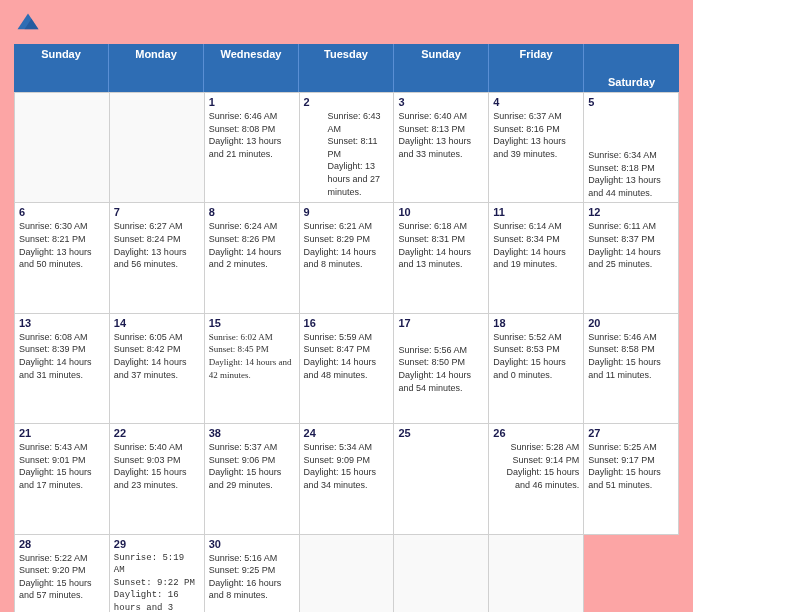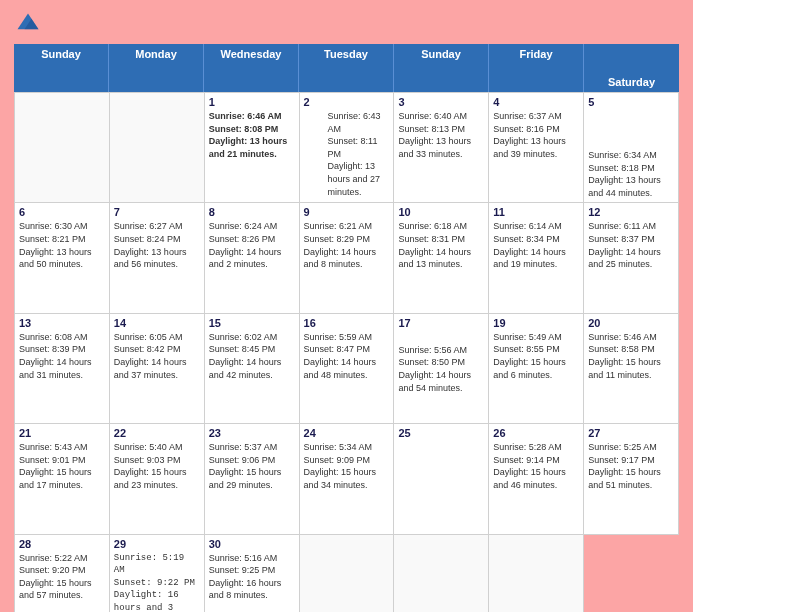--- a/index.html
+++ b/index.html
@@ -142,21 +142,21 @@
         <div class="cal-header-cell">Tuesday</div>
         <div class="cal-header-cell">Sunday</div>
         <div class="cal-header-cell">Friday</div>
         <div class="cal-header-cell">Saturday</div>
       </div>
     <div class="cal-body">
     <div class="cal-cell empty"></div>
         <div class="cal-cell empty"></div>
         <div class="cal-cell">
           <div class="cell-day">1</div>
-          <div class="cell-info" style="white-space: pre-line; font-weight: bold;">Sunrise: 6:46 AM
+          <div class="cell-info" style="white-space: pre-line;">Sunrise: 6:46 AM
 Sunset: 8:08 PM
 Daylight: 13 hours and 21 minutes.</div>
         </div>
         <div class="cal-cell">
           <div class="cell-day">2</div>
           <div class="cell-info" style="white-space: pre-line; margin-left: 24px;">Sunrise: 6:43 AM
 Sunset: 8:11 PM
 Daylight: 13 hours and 27 minutes.</div>
         </div>
         <div class="cal-cell">
@@ -226,78 +226,78 @@
 Daylight: 14 hours and 31 minutes.</div>
         </div>
         <div class="cal-cell">
           <div class="cell-day">14</div>
           <div class="cell-info" style="white-space: pre-line;">Sunrise: 6:05 AM
 Sunset: 8:42 PM
 Daylight: 14 hours and 37 minutes.</div>
         </div>
         <div class="cal-cell">
           <div class="cell-day">15</div>
-          <div class="cell-info" style="white-space: pre-line;">Sunrise: 6:02 AM
+          <div class="cell-info" style="white-space: pre-line; font-family: Liberation Serif, serif;">Sunrise: 6:02 AM
 Sunset: 8:45 PM
 Daylight: 14 hours and 42 minutes.</div>
         </div>
         <div class="cal-cell">
           <div class="cell-day">16</div>
           <div class="cell-info" style="white-space: pre-line;">Sunrise: 5:59 AM
 Sunset: 8:47 PM
 Daylight: 14 hours and 48 minutes.</div>
         </div>
         <div class="cal-cell">
           <div class="cell-day">17</div>
           <div class="cell-info" style="white-space: pre-line; margin-top: 15px;">Sunrise: 5:56 AM
 Sunset: 8:50 PM
 Daylight: 14 hours and 54 minutes.</div>
         </div>
         <div class="cal-cell">
-          <div class="cell-day">19</div>
-          <div class="cell-info" style="white-space: pre-line;">Sunrise: 5:49 AM
-Sunset: 8:55 PM
-Daylight: 15 hours and 6 minutes.</div>
+          <div class="cell-day">18</div>
+          <div class="cell-info" style="white-space: pre-line;">Sunrise: 5:52 AM
+Sunset: 8:53 PM
+Daylight: 15 hours and 0 minutes.</div>
         </div>
         <div class="cal-cell">
           <div class="cell-day">20</div>
           <div class="cell-info" style="white-space: pre-line;">Sunrise: 5:46 AM
 Sunset: 8:58 PM
 Daylight: 15 hours and 11 minutes.</div>
         </div>
         <div class="cal-cell">
           <div class="cell-day">21</div>
           <div class="cell-info" style="white-space: pre-line;">Sunrise: 5:43 AM
 Sunset: 9:01 PM
 Daylight: 15 hours and 17 minutes.</div>
         </div>
         <div class="cal-cell">
           <div class="cell-day">22</div>
           <div class="cell-info" style="white-space: pre-line;">Sunrise: 5:40 AM
 Sunset: 9:03 PM
 Daylight: 15 hours and 23 minutes.</div>
         </div>
         <div class="cal-cell">
-          <div class="cell-day">23</div>
+          <div class="cell-day">38</div>
           <div class="cell-info" style="white-space: pre-line;">Sunrise: 5:37 AM
 Sunset: 9:06 PM
 Daylight: 15 hours and 29 minutes.</div>
         </div>
         <div class="cal-cell">
           <div class="cell-day">24</div>
           <div class="cell-info" style="white-space: pre-line;">Sunrise: 5:34 AM
 Sunset: 9:09 PM
 Daylight: 15 hours and 34 minutes.</div>
         </div>
         <div class="cal-cell">
           <div class="cell-day">25</div>
         </div>
         <div class="cal-cell">
           <div class="cell-day">26</div>
-          <div class="cell-info" style="white-space: pre-line;">Sunrise: 5:28 AM
+          <div class="cell-info" style="white-space: pre-line; text-align: right;">Sunrise: 5:28 AM
 Sunset: 9:14 PM
 Daylight: 15 hours and 46 minutes.</div>
         </div>
         <div class="cal-cell">
           <div class="cell-day">27</div>
           <div class="cell-info" style="white-space: pre-line;">Sunrise: 5:25 AM
 Sunset: 9:17 PM
 Daylight: 15 hours and 51 minutes.</div>
         </div>
         <div class="cal-cell">

